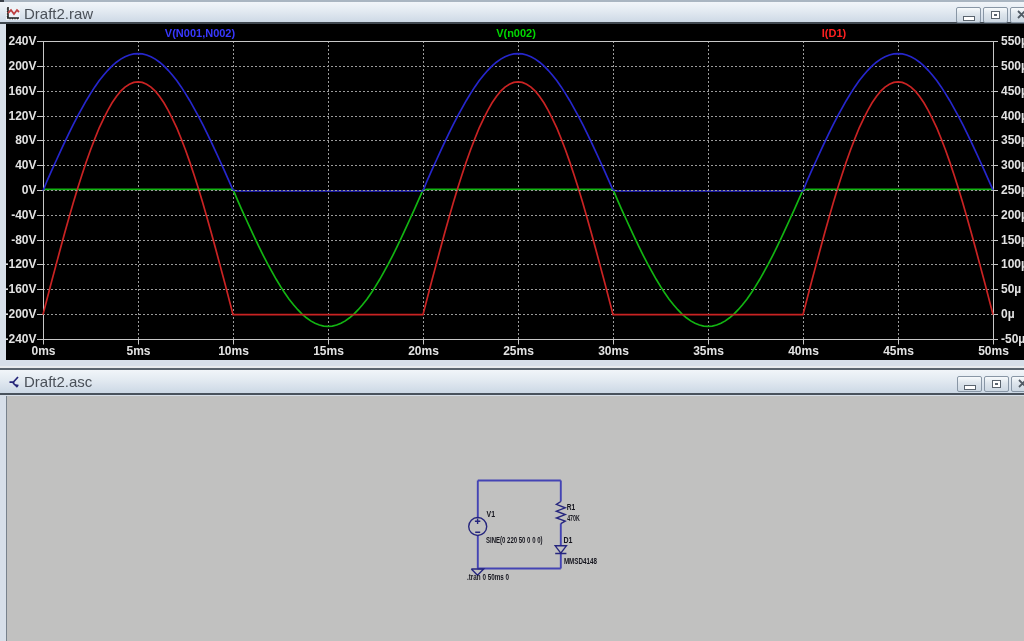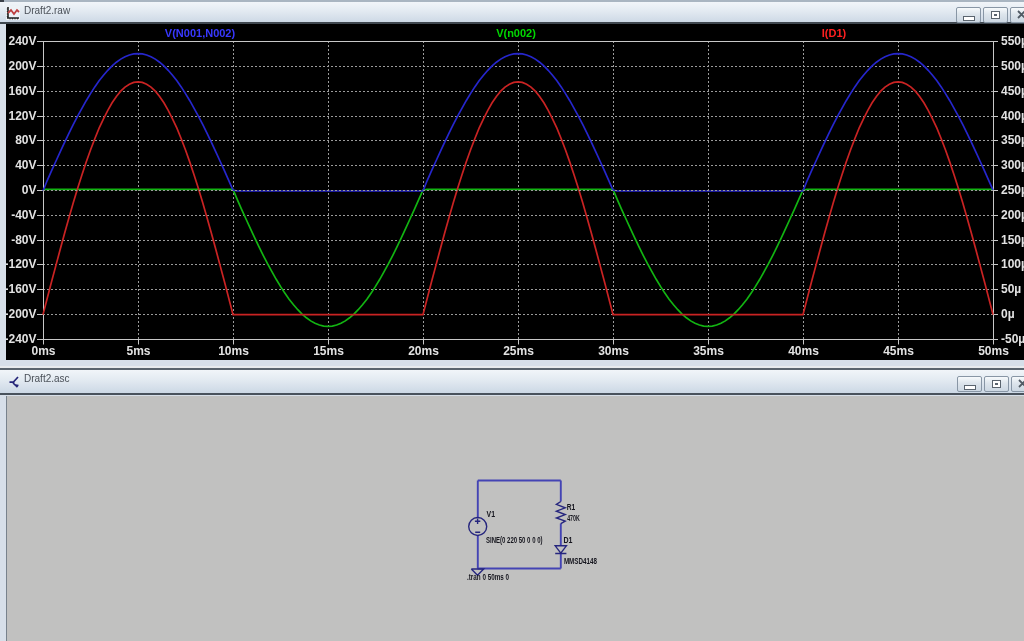--- a/index.html
+++ b/index.html
@@ -1,17 +1,17 @@
 <!DOCTYPE html>
 <html><head><meta charset="utf-8"><style>
 html,body{margin:0;padding:0;width:1024px;height:641px;overflow:hidden;background:#E8EBEE;font-family:"Liberation Sans",sans-serif;}
 #page{position:absolute;left:0;top:0;width:1024px;height:641px;overflow:hidden;}
 .win{position:absolute;left:0;width:1026px;}
 .tb{position:absolute;left:0;width:1026px;height:21px;background:linear-gradient(#f1f5f9 0%,#e4ebf2 40%,#ccd8e5 100%);}
-.tbtext{position:absolute;left:24px;top:5px;font-size:10px;color:#4a5058;}
+.tbtext{position:absolute;left:24px;top:5px;font-size:15px;color:#4a5058;}
 .wbtn{position:absolute;top:0px;width:23px;height:14px;border:1px solid #8896a5;border-radius:2px;background:linear-gradient(#f7fafc,#dde5ec 45%,#ccd7e2);}
 svg{position:absolute;}
 .gl{stroke:#9b9b9b;stroke-width:1;stroke-dasharray:2 2;}
 .ax{stroke:#c8c8c8;stroke-width:1;}
 .axlab{font-family:"Liberation Sans",sans-serif;font-size:12px;font-weight:bold;fill:#e2e2e2;}
 .trlab{font-family:"Liberation Sans",sans-serif;font-size:11px;font-weight:bold;}
 .slab{font-family:"Liberation Sans",sans-serif;font-size:8.5px;font-weight:bold;fill:#16161e;}
 </style></head><body>
 <div id="page">
 

